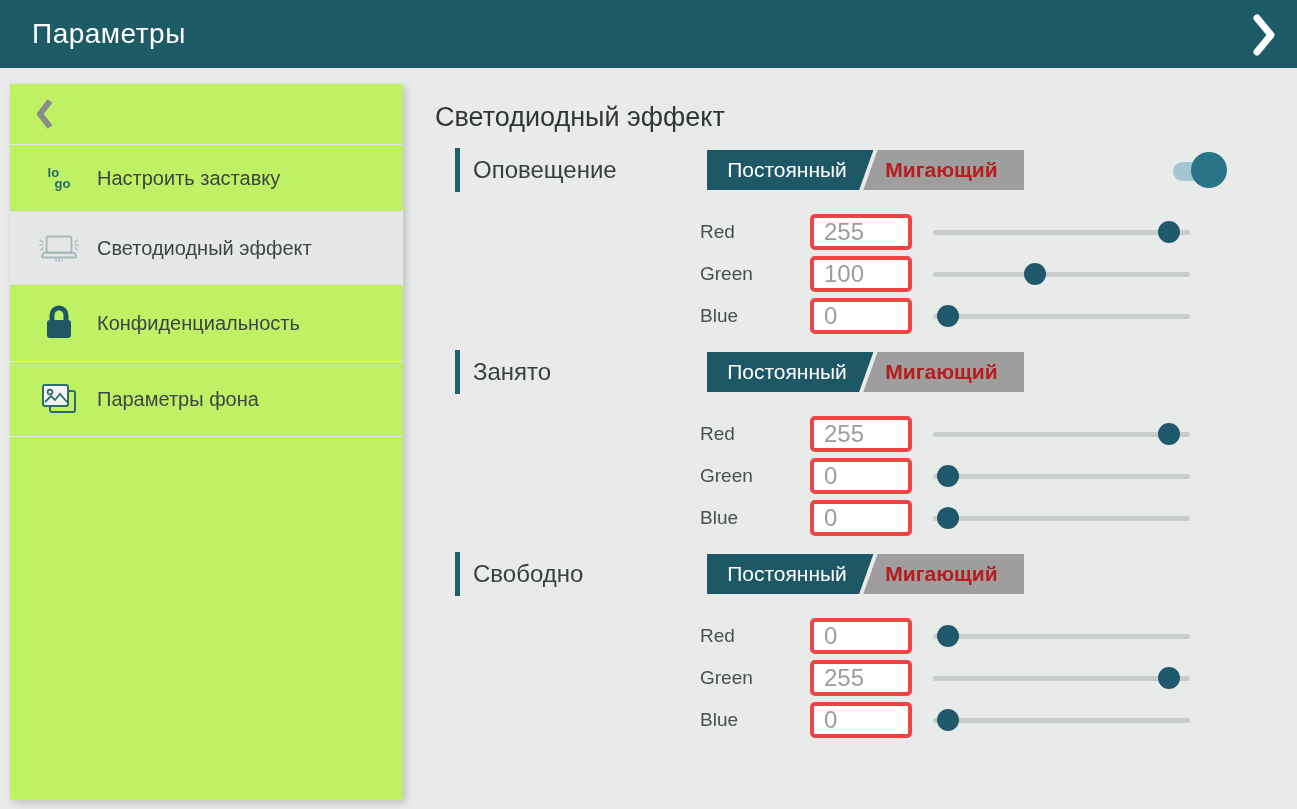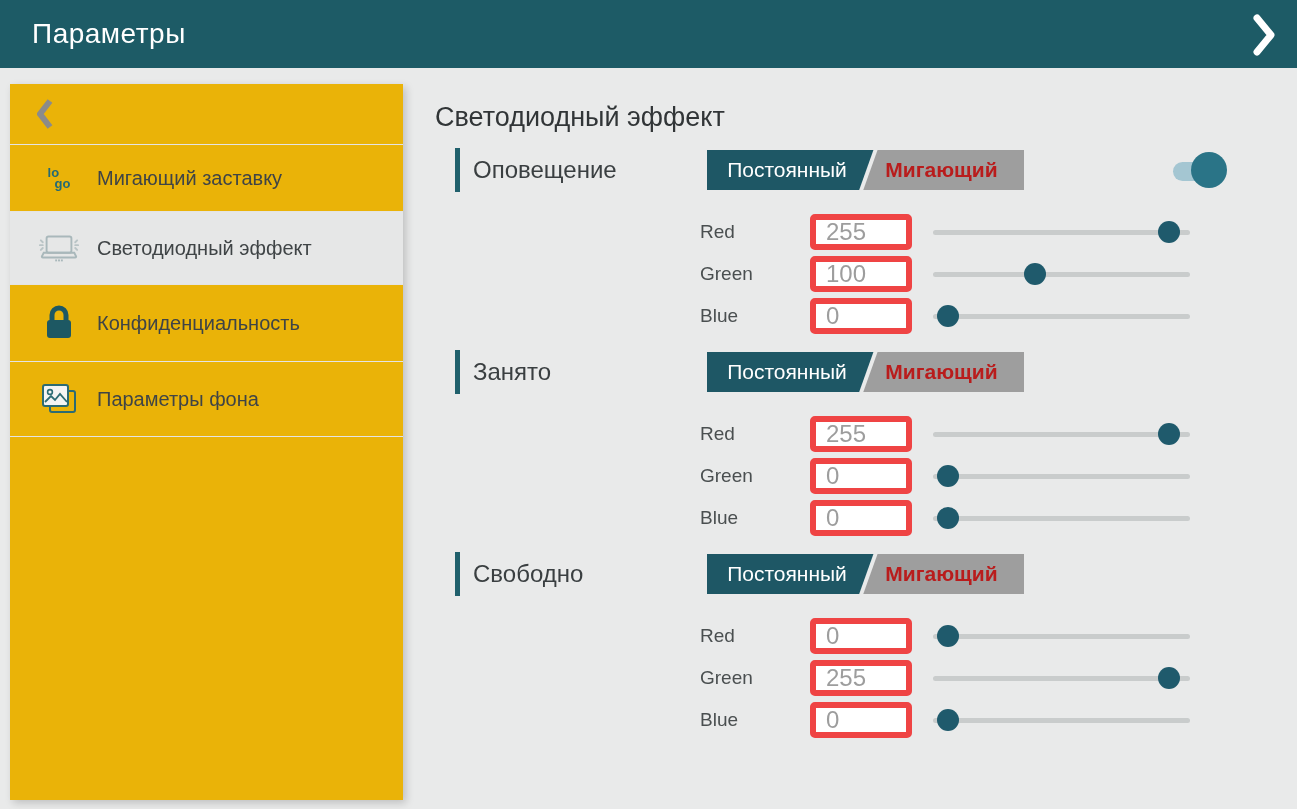--- a/index.html
+++ b/index.html
@@ -7,21 +7,21 @@
   body { font-family:"Liberation Sans", sans-serif; background:#e9eaea; position:relative; }
 
   
   .appbar { position:absolute; left:0; top:0; width:100%; height:68px; background:#1d5b66;
             display:flex; align-items:center; padding:0 32px; }
   .appbar-title { color:#fff; font-size:28px; font-weight:400; letter-spacing:.5px; }
   .appbar-expand { position:absolute; right:18px; top:14px; width:30px; height:42px; cursor:pointer;
                    display:flex; align-items:center; justify-content:center; }
 
   
-  .sidebar { position:absolute; left:10px; top:84px; width:393px; height:716px; background:#eab308;
+  .sidebar { position:absolute; left:10px; top:84px; width:393px; height:716px; background:#bef264;
              box-shadow:3px 3px 8px rgba(0,0,0,.18); }
   .side-back { height:61px; display:flex; align-items:center; padding-left:27px;
                border-bottom:1px solid #e4e4e4; cursor:pointer; }
   .side-item { display:flex; align-items:center; padding:20px 14px 20px 28px;
                border-bottom:1px solid #e4e4e4; cursor:pointer; }
   .side-item.selected { background:#e6e7e7; }
   .side-icon { width:42px; min-width:42px; margin-right:17px; display:flex; align-items:center; justify-content:center; }
   .side-label { font-size:20px; line-height:26px; color:#3f4446; }
   .logo-glyph { font-size:13px; font-weight:bold; color:#256a74; line-height:11px; text-align:left; }
   .logo-glyph .g2 { padding-left:7px; }
@@ -45,21 +45,21 @@
   .seg-opt.left  { left:0;     width:160px; color:#ffffff; }
   .seg-opt.right { left:156px; width:157px; color:#b91c1c;font-weight:bold; }
 
   .switch { position:absolute; right:0; top:2px; width:56px; height:36px; cursor:pointer; }
   .switch-track { position:absolute; left:2px; top:10px; width:42px; height:19px; border-radius:10px; background:#a4c6d2; }
   .switch-thumb { position:absolute; right:0; top:0; width:36px; height:36px; border-radius:50%; background:#2a7487; }
 
   .rgb { margin-top:21px; margin-left:245px; }
   .rgb-row { height:42px; display:flex; align-items:center; }
   .rgb-label { width:88px; font-size:19px; color:#4a4f50; }
-  .rgb-input { margin-left:22px; width:102px; height:36px; border:6px solid #ef4444; border-radius:5px;
+  .rgb-input { margin-left:22px; width:102px; height:36px; border:4px solid #ef4444; border-radius:5px;
                background:#fff; color:#9d9d9d; font-size:24px; font-family:"Liberation Sans",sans-serif;
                padding-left:10px; outline:none; }
   .slider { position:relative; margin-left:21px; width:257px; height:24px; cursor:pointer; }
   .slider-track { position:absolute; left:0; right:0; top:10px; height:5px; border-radius:3px; background:#c9cccc; }
   .slider-thumb { position:absolute; top:1px; width:22px; height:22px; border-radius:50%; background:#1f5a6c; }
 
   svg { display:block; }
 </style>
 </head>
 <body>
@@ -81,21 +81,21 @@
       <svg width="16" height="32" viewBox="0 0 16 32">
         <polyline points="13,3 3,16 13,29" fill="none" stroke="#8b8b8b" stroke-width="6" stroke-linecap="butt" stroke-linejoin="miter"></polyline>
       </svg>
     </span>
   </div>
   <div id="sidebar-menu">
       <div class="side-item">
         <span class="side-icon">
           <span class="logo-glyph"><span class="g1">lo</span><br><span class="g2">go</span></span>
         </span>
-        <span class="side-label">Мигающий заставку</span>
+        <span class="side-label">Настроить заставку</span>
       </div>
       <div class="side-item selected">
         <span class="side-icon">
           <svg width="44" height="32" viewBox="0 0 44 32">
             <g stroke="#a9b8bb" fill="none" stroke-width="2">
               <rect x="9" y="4" width="26" height="17" rx="2"></rect>
               <path d="M6 21 h32 l2 4 a1 1 0 0 1 -1 1 h-34 a1 1 0 0 1 -1 -1 z"></path>
             </g>
             <g stroke="#b9c4c6" stroke-width="2" stroke-linecap="round">
               <line x1="2" y1="13" x2="5" y2="13"></line>

